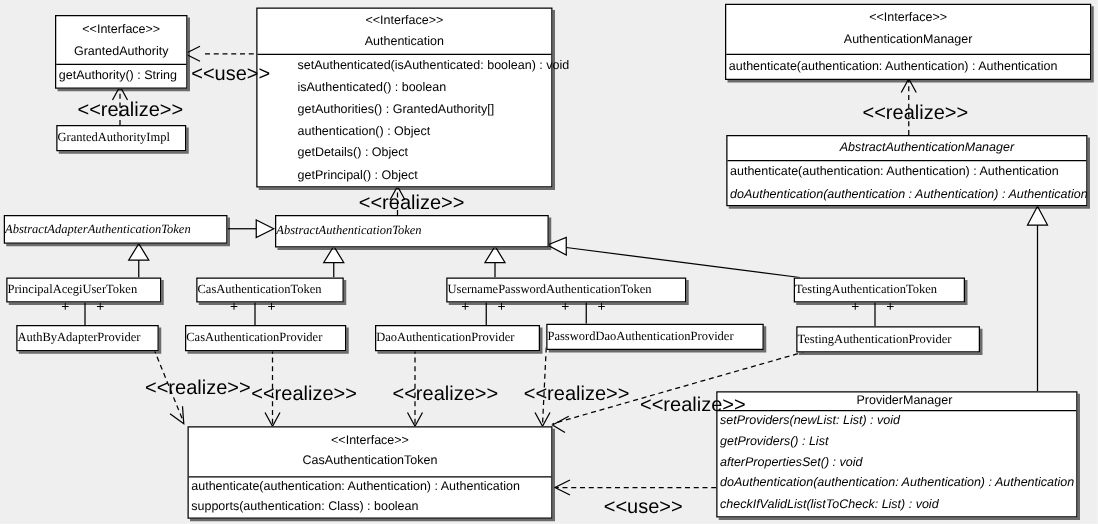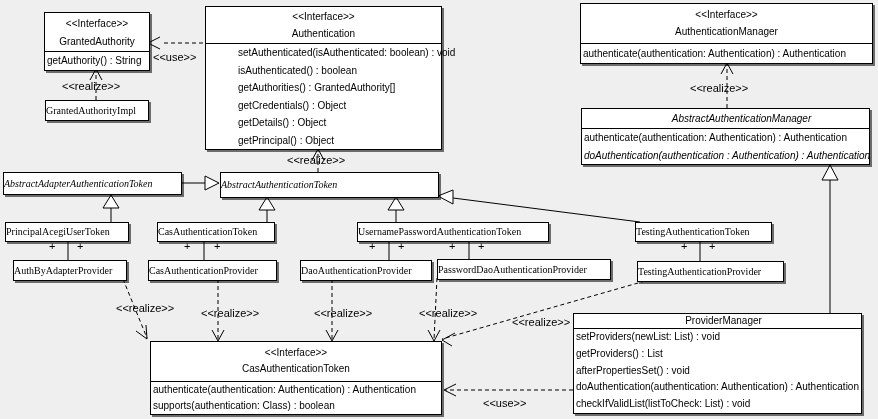--- a/index.html
+++ b/index.html
@@ -14,38 +14,38 @@
     box-shadow:2px 2px 0 rgba(0,0,0,0.55);
     font-size:10px; line-height:normal; overflow:visible;
   }
   .uml-title { text-align:center; white-space:nowrap; overflow:hidden; }
   .with-methods .uml-title { border-bottom:1px solid #000; }
   .stereo,.cname { line-height:18px; }
   .italic { font-style:italic; }
   .mrow { line-height:17px; padding:0 2px; white-space:nowrap; }
   .single { text-align:left; white-space:nowrap;font-family:Liberation Serif, serif; }
   .edge-label {
-    position:absolute; font-size:11px; white-space:nowrap;
+    position:absolute; font-size:16px; white-space:nowrap;
   }
   .plus { position:absolute; font-size:11px; }
   
   #b-auth .mrow { line-height:17.6px;padding-left:32px; }
   #b-auth .uml-title { padding-top:1px; height:35px; }
   #b-ga .uml-title { padding-top:2px; height:36px; }
   #b-ga .mrow { line-height:18px; }
   #b-authmgr .uml-title { padding-top:2px; height:37px; }
   #b-authmgr .mrow { line-height:19px; }
   #b-absauthmgr .uml-title { height:19px; }
   #b-absauthmgr .cname { line-height:19px;margin-left:32px; }
   #b-absauthmgr .mrow { line-height:17.5px; }
   #b-authprov .uml-title { padding-top:3px; height:36px; }
   #b-authprov .mrow { line-height:16px; }
   #b-provmgr .uml-title { height:14px; }
   #b-provmgr .cname { line-height:14px;padding-left:12px; }
-  #b-provmgr .mrow { line-height:16.8px; }
+  #b-provmgr .mrow { line-height:16.8px;font-style:italic; }
 </style>
 </head>
 <body>
 
 <div id="screen" style="background: rgb(239, 239, 239);">
 
   <svg id="edges" width="878" height="419" viewBox="0 0 878 419" fill="none" stroke="#000" stroke-width="1">
 
     <g>
       <line x1="180" y1="183" x2="205" y2="183"></line>
@@ -143,21 +143,21 @@
   </div>
 
   <div id="b-auth" class="uml-box with-methods" style="left:205px;top:6px;width:235px;height:142px">
     <div class="uml-title">
       <div class="stereo" style="line-height:17px">&lt;&lt;Interface&gt;&gt;</div>
       <div class="cname" style="line-height:17px">Authentication</div>
     </div>
     <div class="mrow">setAuthenticated(isAuthenticated: boolean) : void</div>
     <div class="mrow">isAuthenticated() : boolean</div>
     <div class="mrow">getAuthorities() : GrantedAuthority[]</div>
-    <div class="mrow">getCredentials() : Object</div>
+    <div class="mrow">authentication() : Object</div>
     <div class="mrow">getDetails() : Object</div>
     <div class="mrow">getPrincipal() : Object</div>
   </div>
 
   <div id="b-authmgr" class="uml-box with-methods" style="left:580px;top:3px;width:291px;height:59px">
     <div class="uml-title">
       <div class="stereo" style="line-height:17px">&lt;&lt;Interface&gt;&gt;</div>
       <div class="cname" style="line-height:17px">AuthenticationManager</div>
     </div>
     <div class="mrow">authenticate(authentication: Authentication) : Authentication</div>

